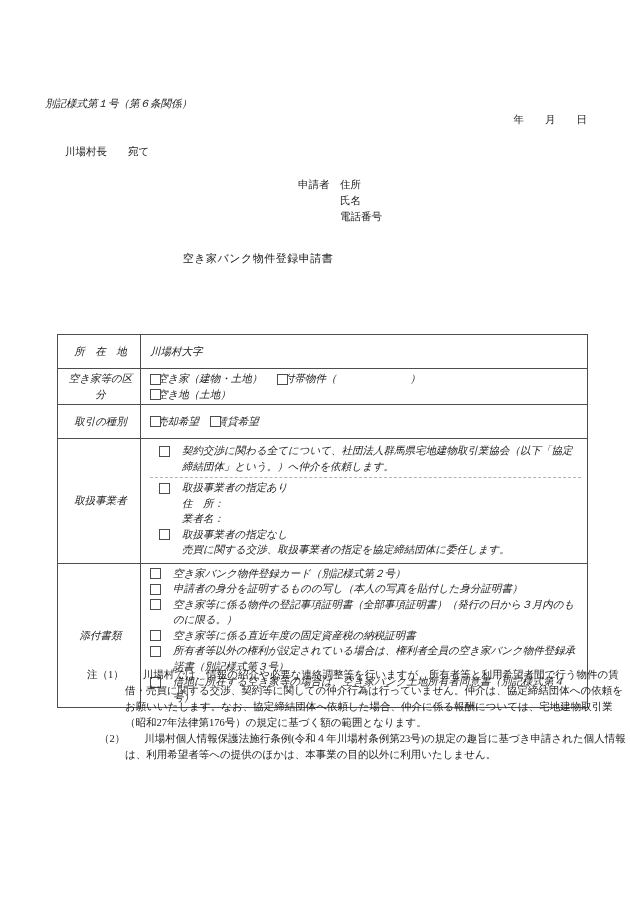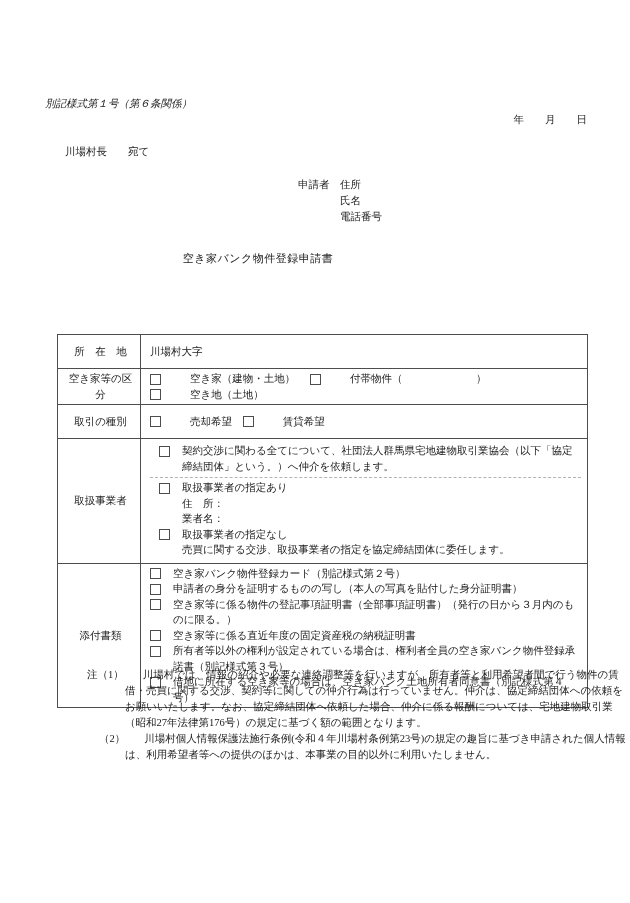--- a/index.html
+++ b/index.html
@@ -25,33 +25,34 @@
   table.form-table{
     position:absolute;left:57px;top:334px;
     width:530px;border-collapse:collapse;table-layout:fixed;
     font-size:10.5px;
   }
   table.form-table td{
     border:1px solid #4d4d4d;
     vertical-align:middle;
     line-height:15.5px;
     padding:2px 6px 2px 9px;
+    font-style:italic;
   }
   td.lbl{text-align:center;padding:2px 2px;}
   td.val{vertical-align:middle;}
   tr.r1 td{height:29px;}
   tr.r2 td{height:30px;}
   tr.r3 td{height:29px;}
   td.agent-cell{padding:0;vertical-align:top;}
   .agent-sub1{border-bottom:1px dashed #b3b3b3;padding:2px 6px 3px 9px;min-height:31px;}
   .agent-sub2{padding:2px 6px 3px 9px;min-height:74px;}
   tr.r5 td.val{vertical-align:middle;padding-top:2px;padding-bottom:2px;}
 
   .cb-item{position:relative;padding-left:23px;}
-  .cb-inline{display:inline-block;position:relative;padding-left:40px;}
+  .cb-inline{display:inline-block;position:relative;padding-left:7px;}
   .cb{
     position:absolute;left:0;top:2.5px;
     width:9px;height:9px;
     border:1px solid #4d4d4d;background:#fff;
   }
   .ml12{margin-left:12px;}
   .ml24{margin-left:8px;}
   .sub-line{padding-left:23px;}
 
   .notes{left:45px;top:667px;width:543px;line-height:16px;margin-left:42px;}

